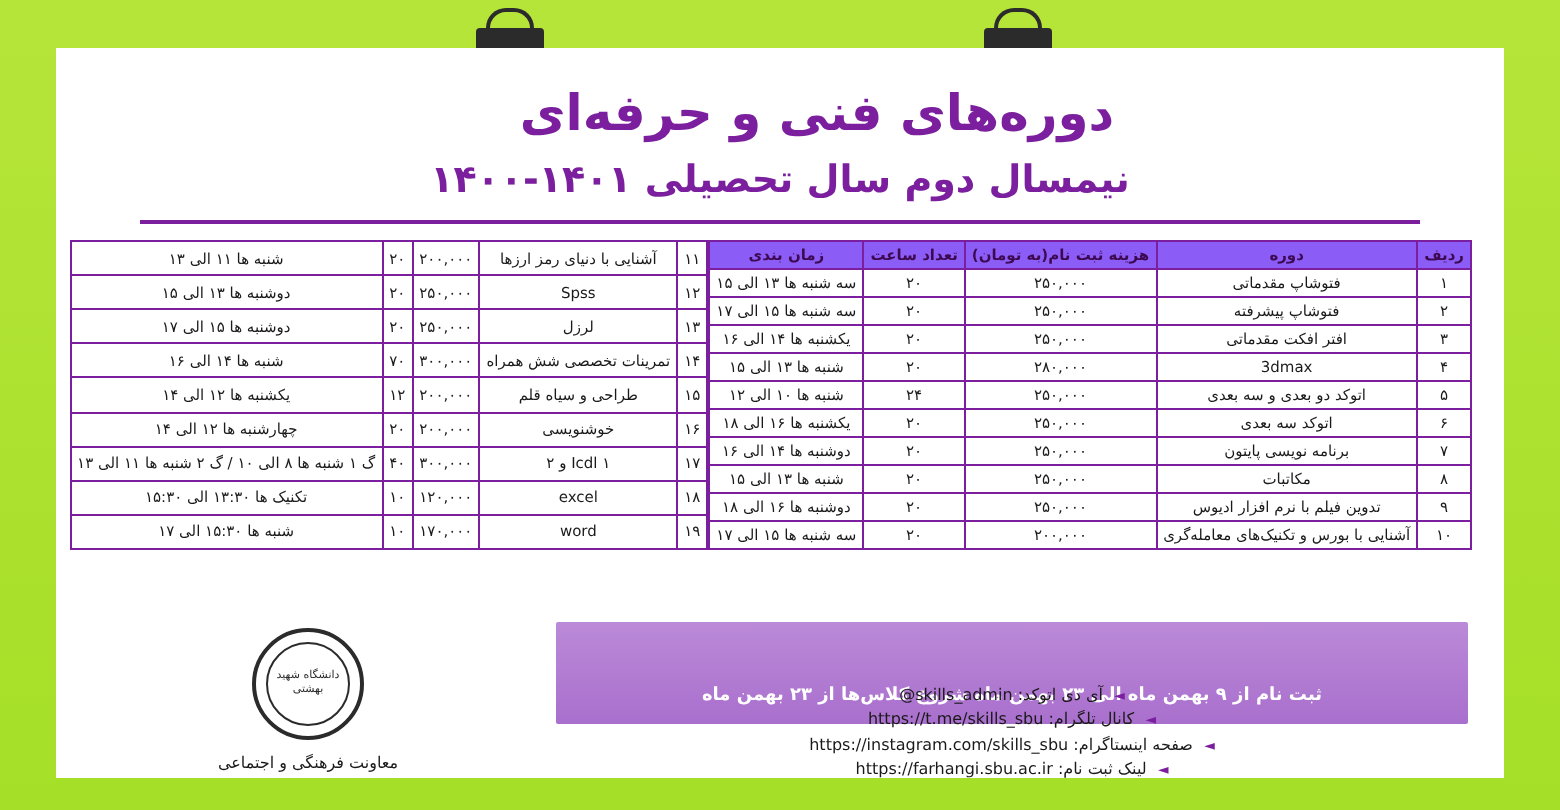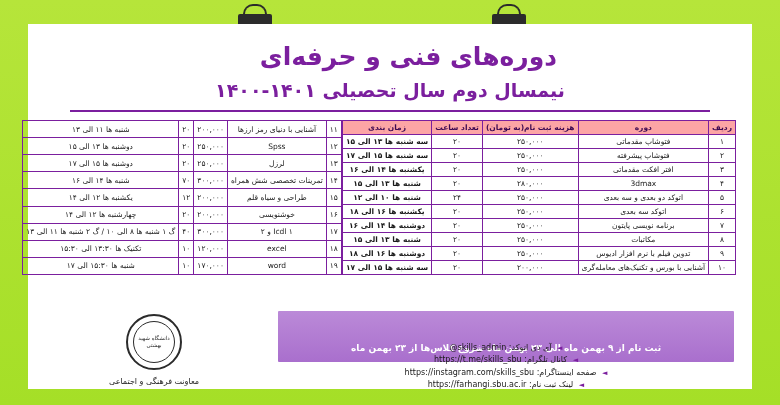--- a/index.html
+++ b/index.html
@@ -74,35 +74,35 @@
     color:#1a1a1a;
   }
   table td, table th {
     border:1px solid #7b1f9e;
     padding:1px 3px;
     text-align:center;
     height:14px;
     white-space:nowrap;
   }
   thead th {
-    background:#fca5a5;
+    background:#8b5cf6;
     font-weight:bold;
     font-size:7.5px;
     color:#3d0a52;
   }
   .t-right { width:352px; }
   .t-left  { width:352px; }
   .t-right td:nth-child(1), .t-left td:nth-child(1) { width:22px;margin-left:48px; }
   .t-right td:nth-child(2) { width:92px; }
   .t-left  td:nth-child(2) { width:86px; }
   .t-right td:nth-child(3) { width:70px; }
   .t-left  td:nth-child(3) { width:70px; }
   .t-right td:nth-child(4) { width:46px; }
   .t-left  td:nth-child(4) { width:46px; }
-  .t-right td:nth-child(5) { width:100px;font-weight:bold; }
+  .t-right td:nth-child(5) { width:100px; }
   .t-left  td:nth-child(5) { width:108px; }
 
   
   .banner {
     position:absolute;
     left:250px; right:18px; top:287px;
     background:#b784d4;
     background:linear-gradient(180deg,#bb8ad8 0%, #a96fcd 100%);
     color:#ffffff;
     text-align:center;

